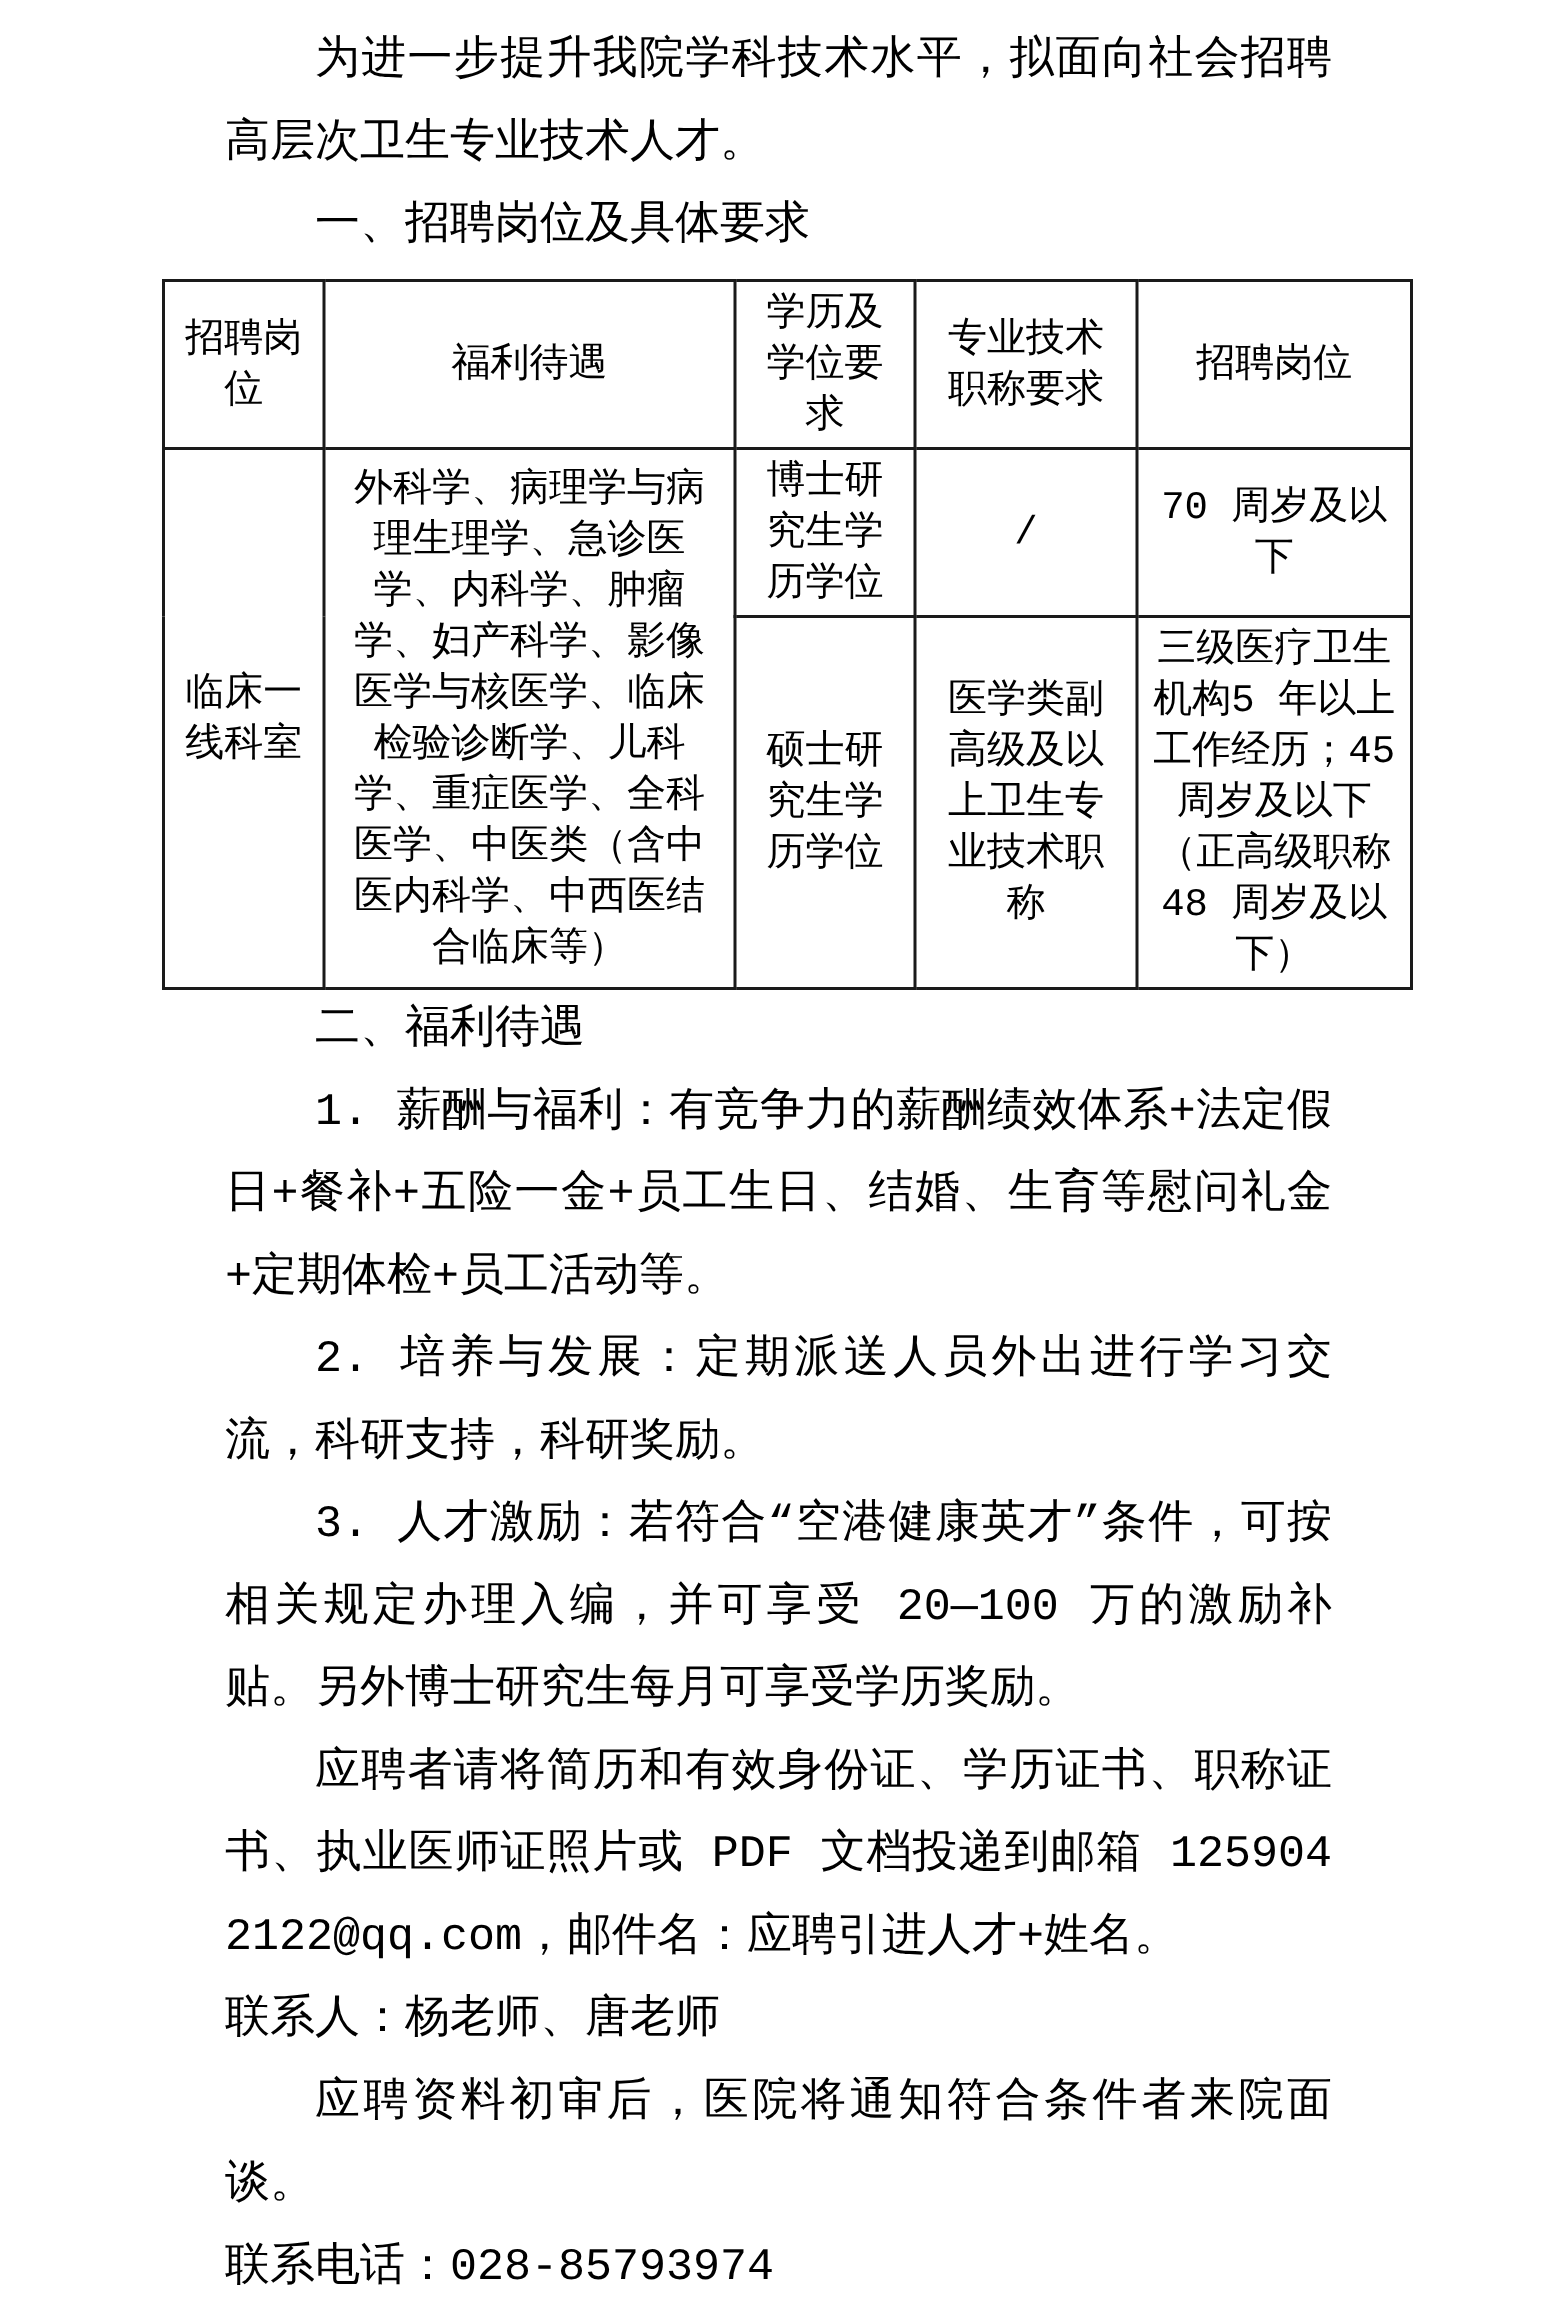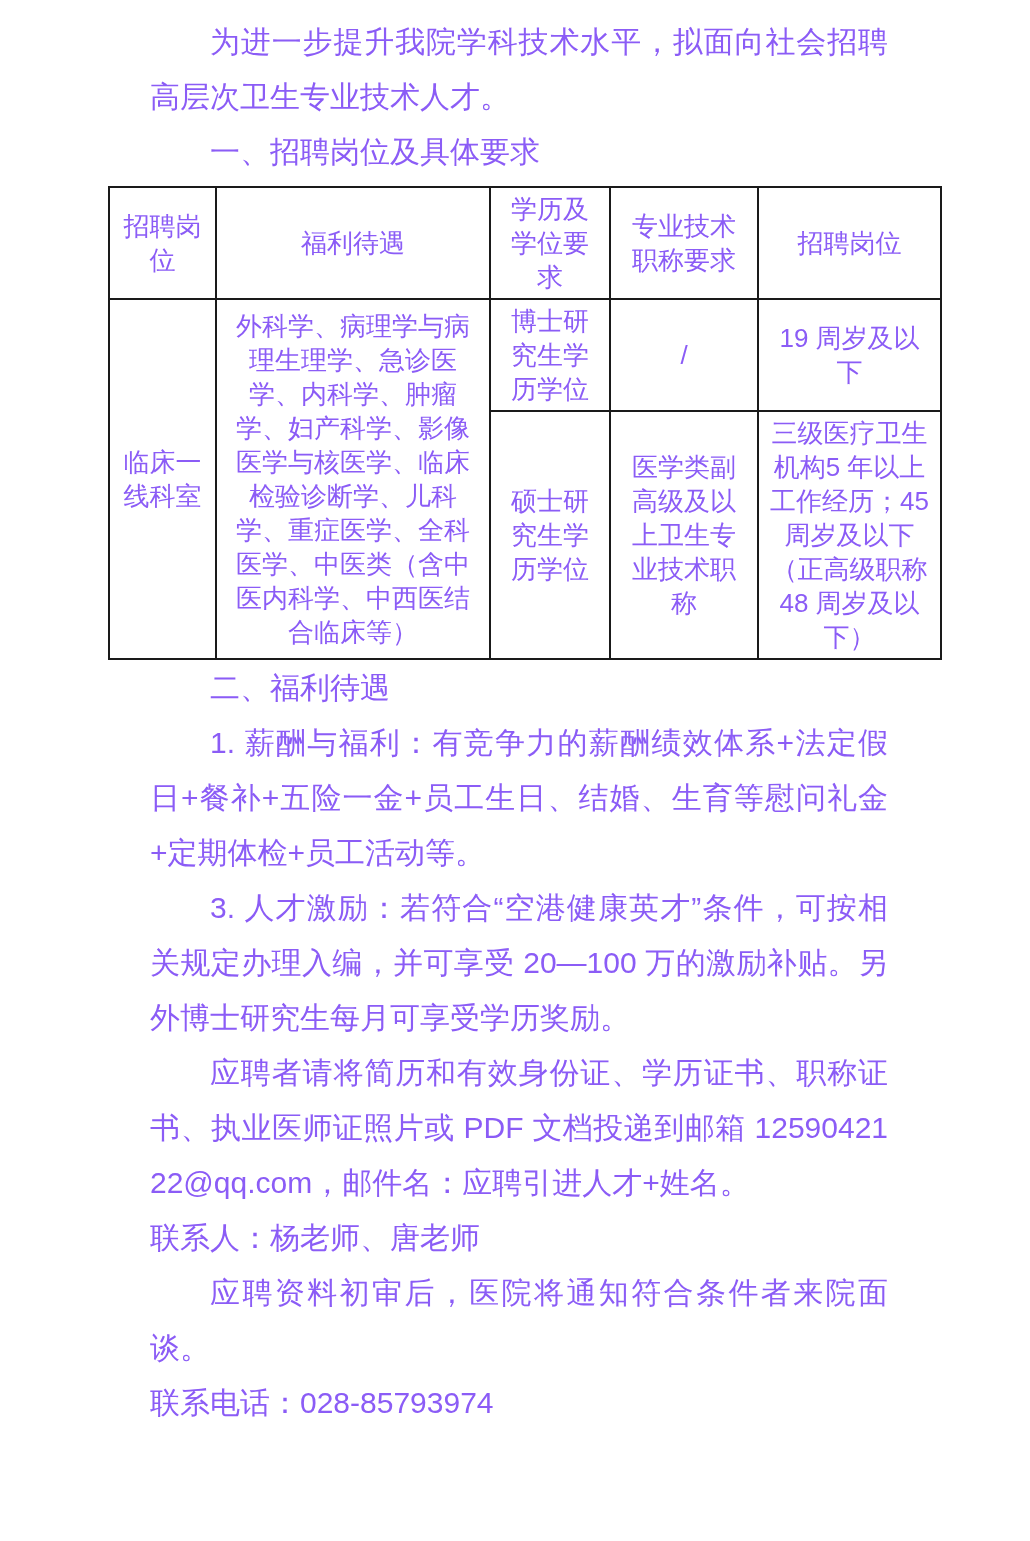--- a/index.html
+++ b/index.html
@@ -2,22 +2,22 @@
 <html><head>
 <meta charset="utf-8">
 <style>
   html, body { margin: 0; padding: 0; background: #ffffff; }
   .page {
     position: relative;
     width: 1030px;
     height: 1541px;
     background: #ffffff;
     overflow: hidden;
-    font-family: Liberation Sans, sans-serif;
-    color: #8b5cf6;
+    font-family: Liberation Mono, monospace;
+    color: #000000;
   }
   .content { padding: 14px 142px 0 150px; }
   p.body {
     font-size: 30px;
     line-height: 55px;
     margin: 0;
     text-align: justify;
     word-break: break-all;
   }
   .indent { text-indent: 2em; }
@@ -73,32 +73,33 @@
           <th>福利待遇</th>
           <th>学历及学位要求</th>
           <th>专业技术职称要求</th>
           <th>招聘岗位</th>
         </tr>
         <tr class="row1">
           <td rowspan="2">临床一线科室</td>
           <td rowspan="2" class="cell-justify">外科学、病理学与病理生理学、急诊医学、内科学、肿瘤学、妇产科学、影像医学与核医学、临床检验诊断学、儿科学、重症医学、全科医学、中医类（含中医内科学、中西医结合临床等）</td>
           <td>博士研究生学历学位</td>
           <td>/</td>
-          <td>19 周岁及以下</td>
+          <td>70 周岁及以下</td>
         </tr>
         <tr class="row2">
           <td class="cell-justify">硕士研究生学历学位</td>
           <td class="cell-justify">医学类副高级及以上卫生专业技术职称</td>
           <td class="cell-justify">三级医疗卫生机构5 年以上工作经历；45 周岁及以下（正高级职称 48 周岁及以下）</td>
         </tr>
       </tbody>
     </table>
 
     <p class="body indent">二、福利待遇</p>
     <p class="body indent">1. 薪酬与福利：有竞争力的薪酬绩效体系+法定假日+餐补+五险一金+员工生日、结婚、生育等慰问礼金+定期体检+员工活动等。</p>
+    <p class="body indent">2. 培养与发展：定期派送人员外出进行学习交流，科研支持，科研奖励。</p>
     <p class="body indent">3. 人才激励：若符合“空港健康英才”条件，可按相关规定办理入编，并可享受 20—100 万的激励补贴。另外博士研究生每月可享受学历奖励。</p>
 
     <p class="body indent">应聘者请将简历和有效身份证、学历证书、职称证书、执业医师证照片或 PDF 文档投递到邮箱 1259042122@qq.com，邮件名：应聘引进人才+姓名。</p>
     <p class="body gap-lg">联系人：杨老师、唐老师</p>
 
     <p class="body indent">应聘资料初审后，医院将通知符合条件者来院面谈。</p>
     <p class="body">联系电话：028-85793974</p>
 
   </div>
 </div>

